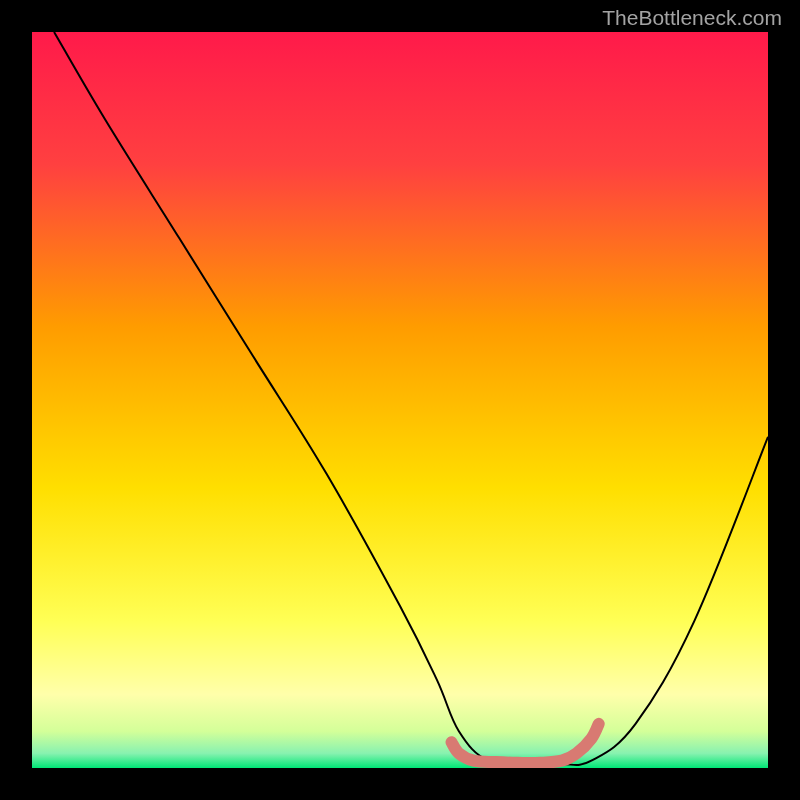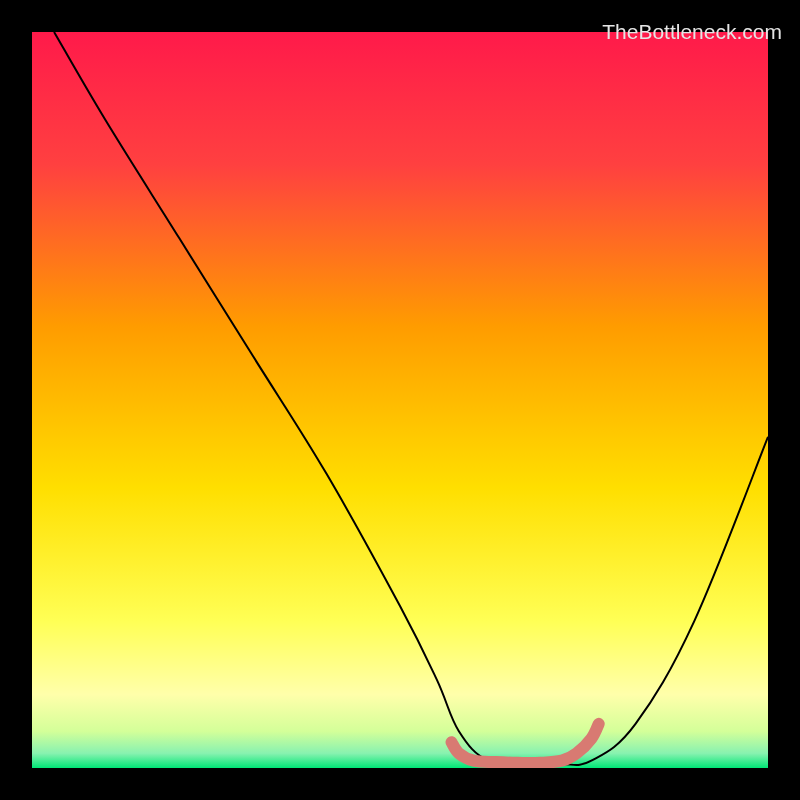--- a/index.html
+++ b/index.html
@@ -12,23 +12,23 @@
     font-family: Arial, sans-serif;
   }
   .container {
     position: relative;
     width: 800px;
     height: 800px;
     background: #000;
   }
   .watermark {
     position: absolute;
-    top: 20px;
+    top: 6px;
     right: 18px;
-    color: #e5e5e5;
+    color: #a3a3a3;
     font-size: 21px;
     font-weight: normal;
     z-index: 10;
   }
   .plot-area {
     position: absolute;
     left: 32px;
     top: 32px;
     width: 736px;
     height: 736px;

